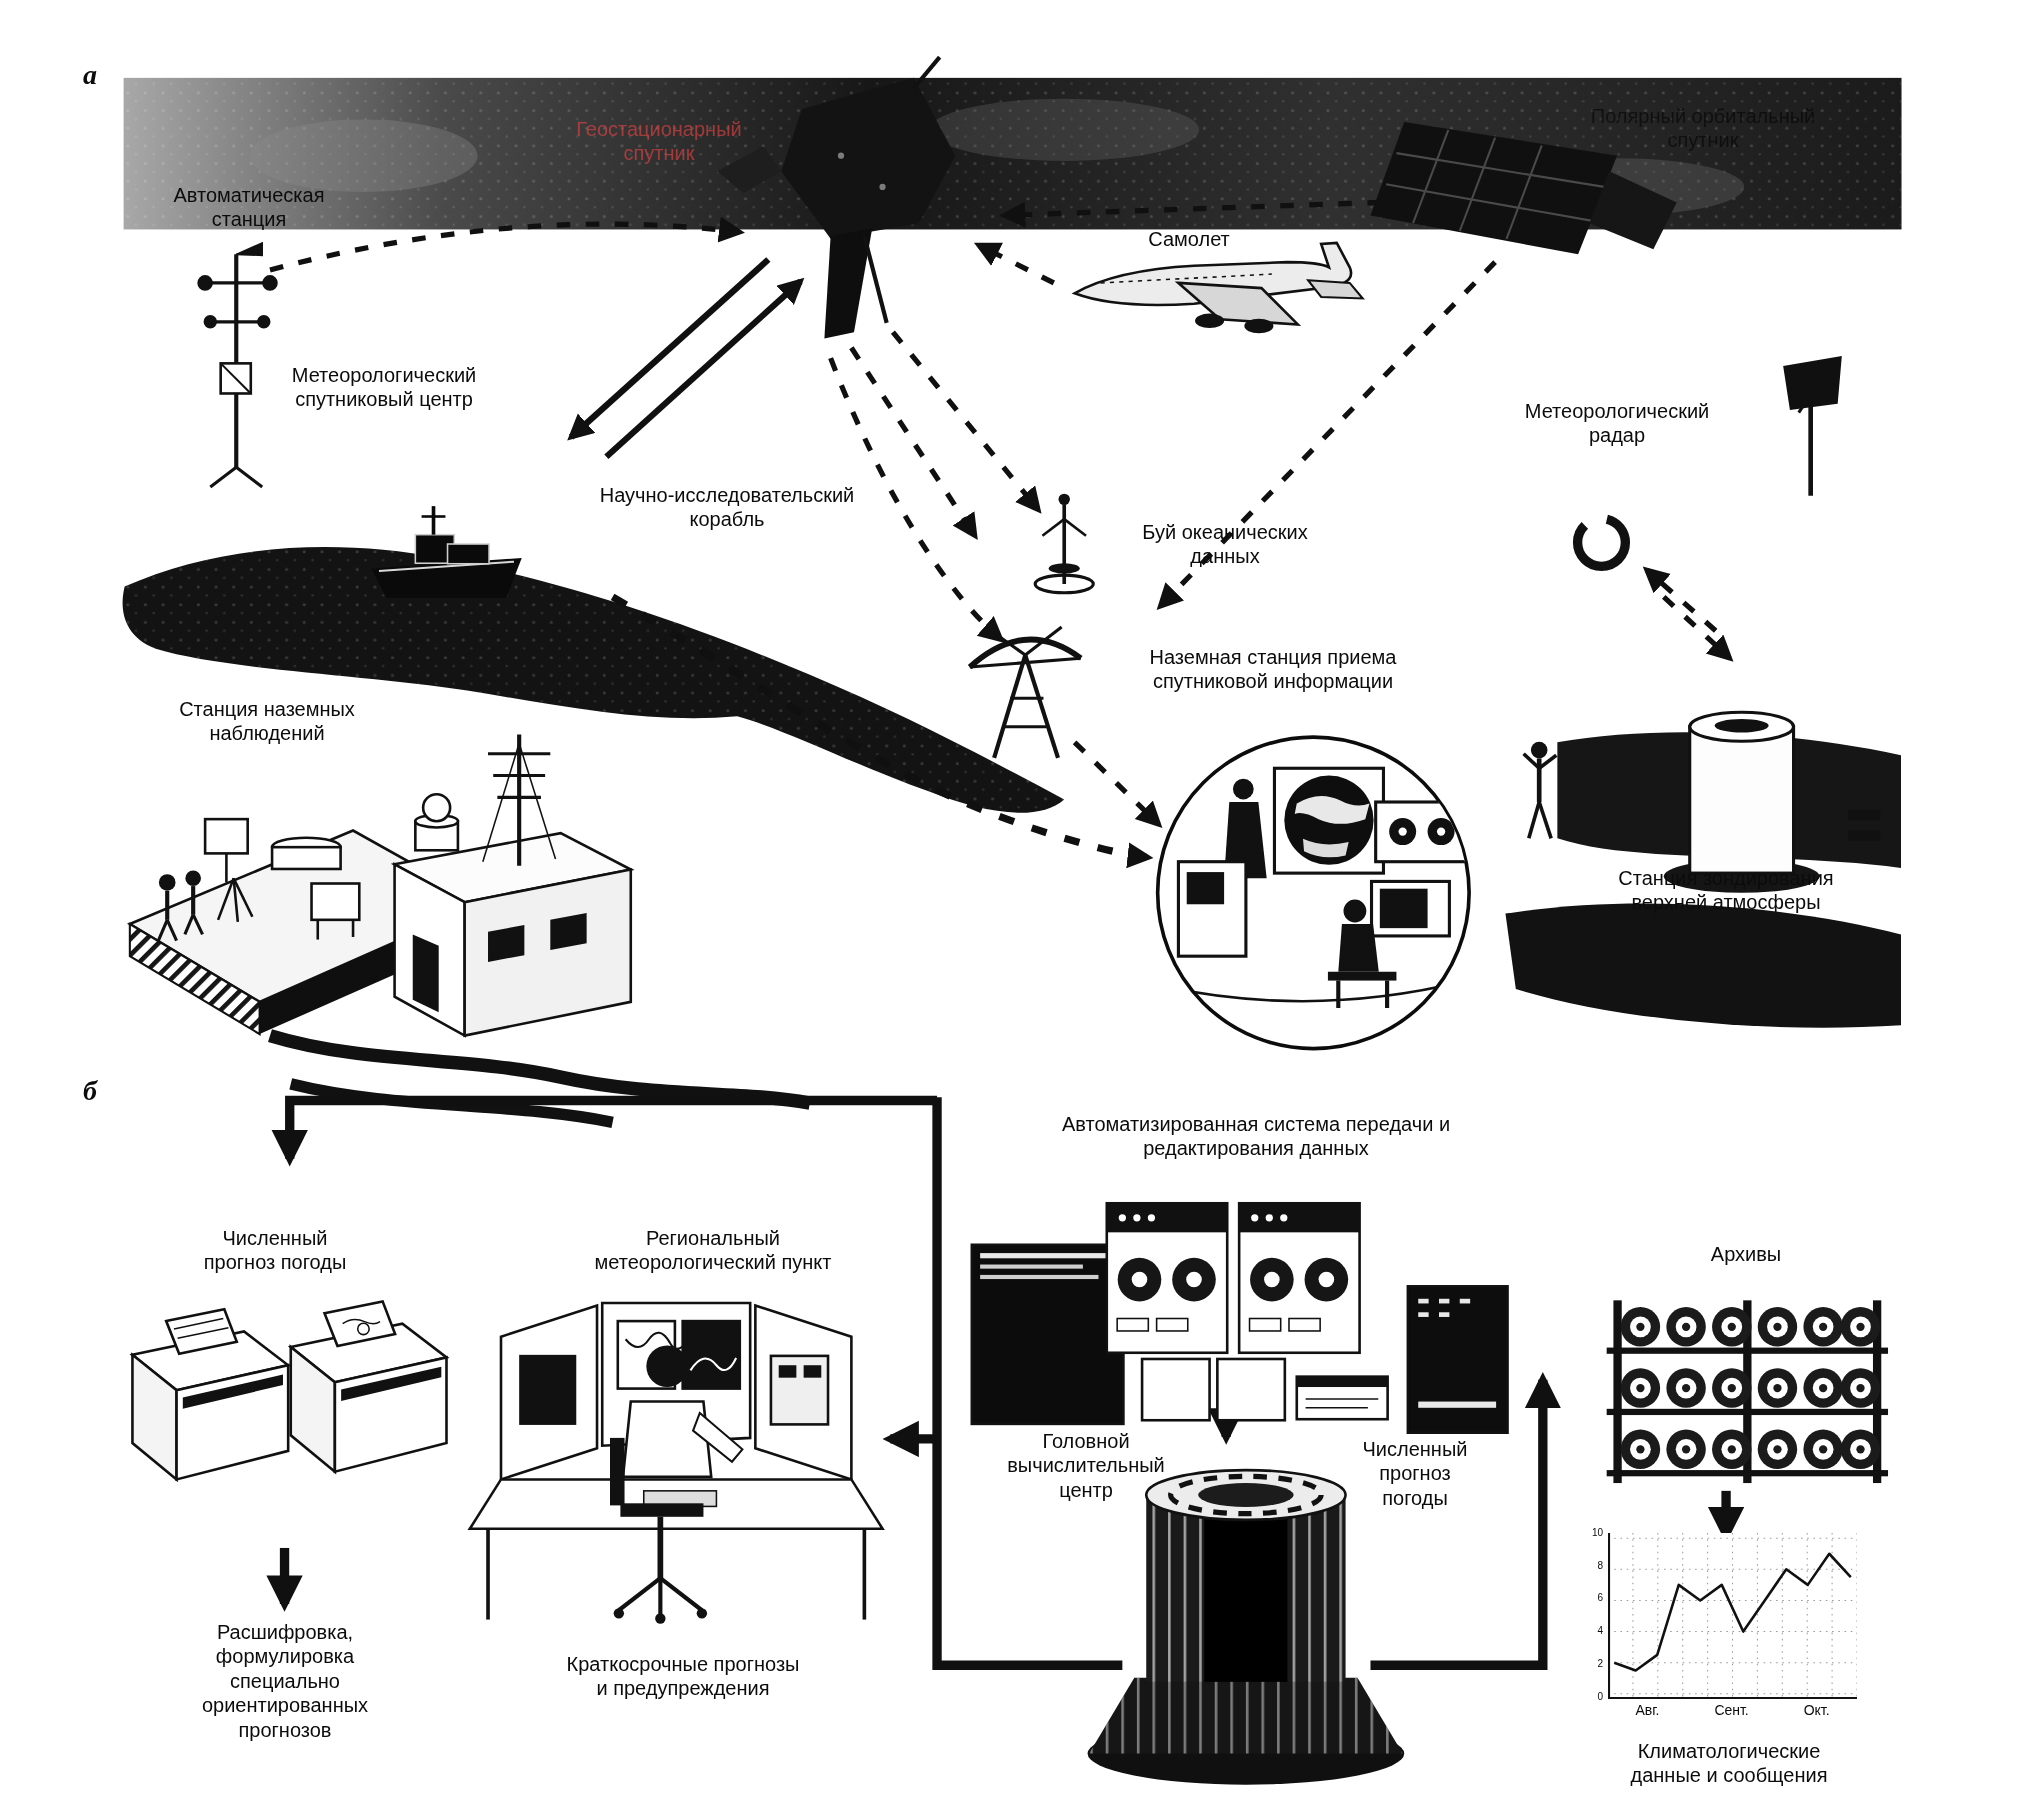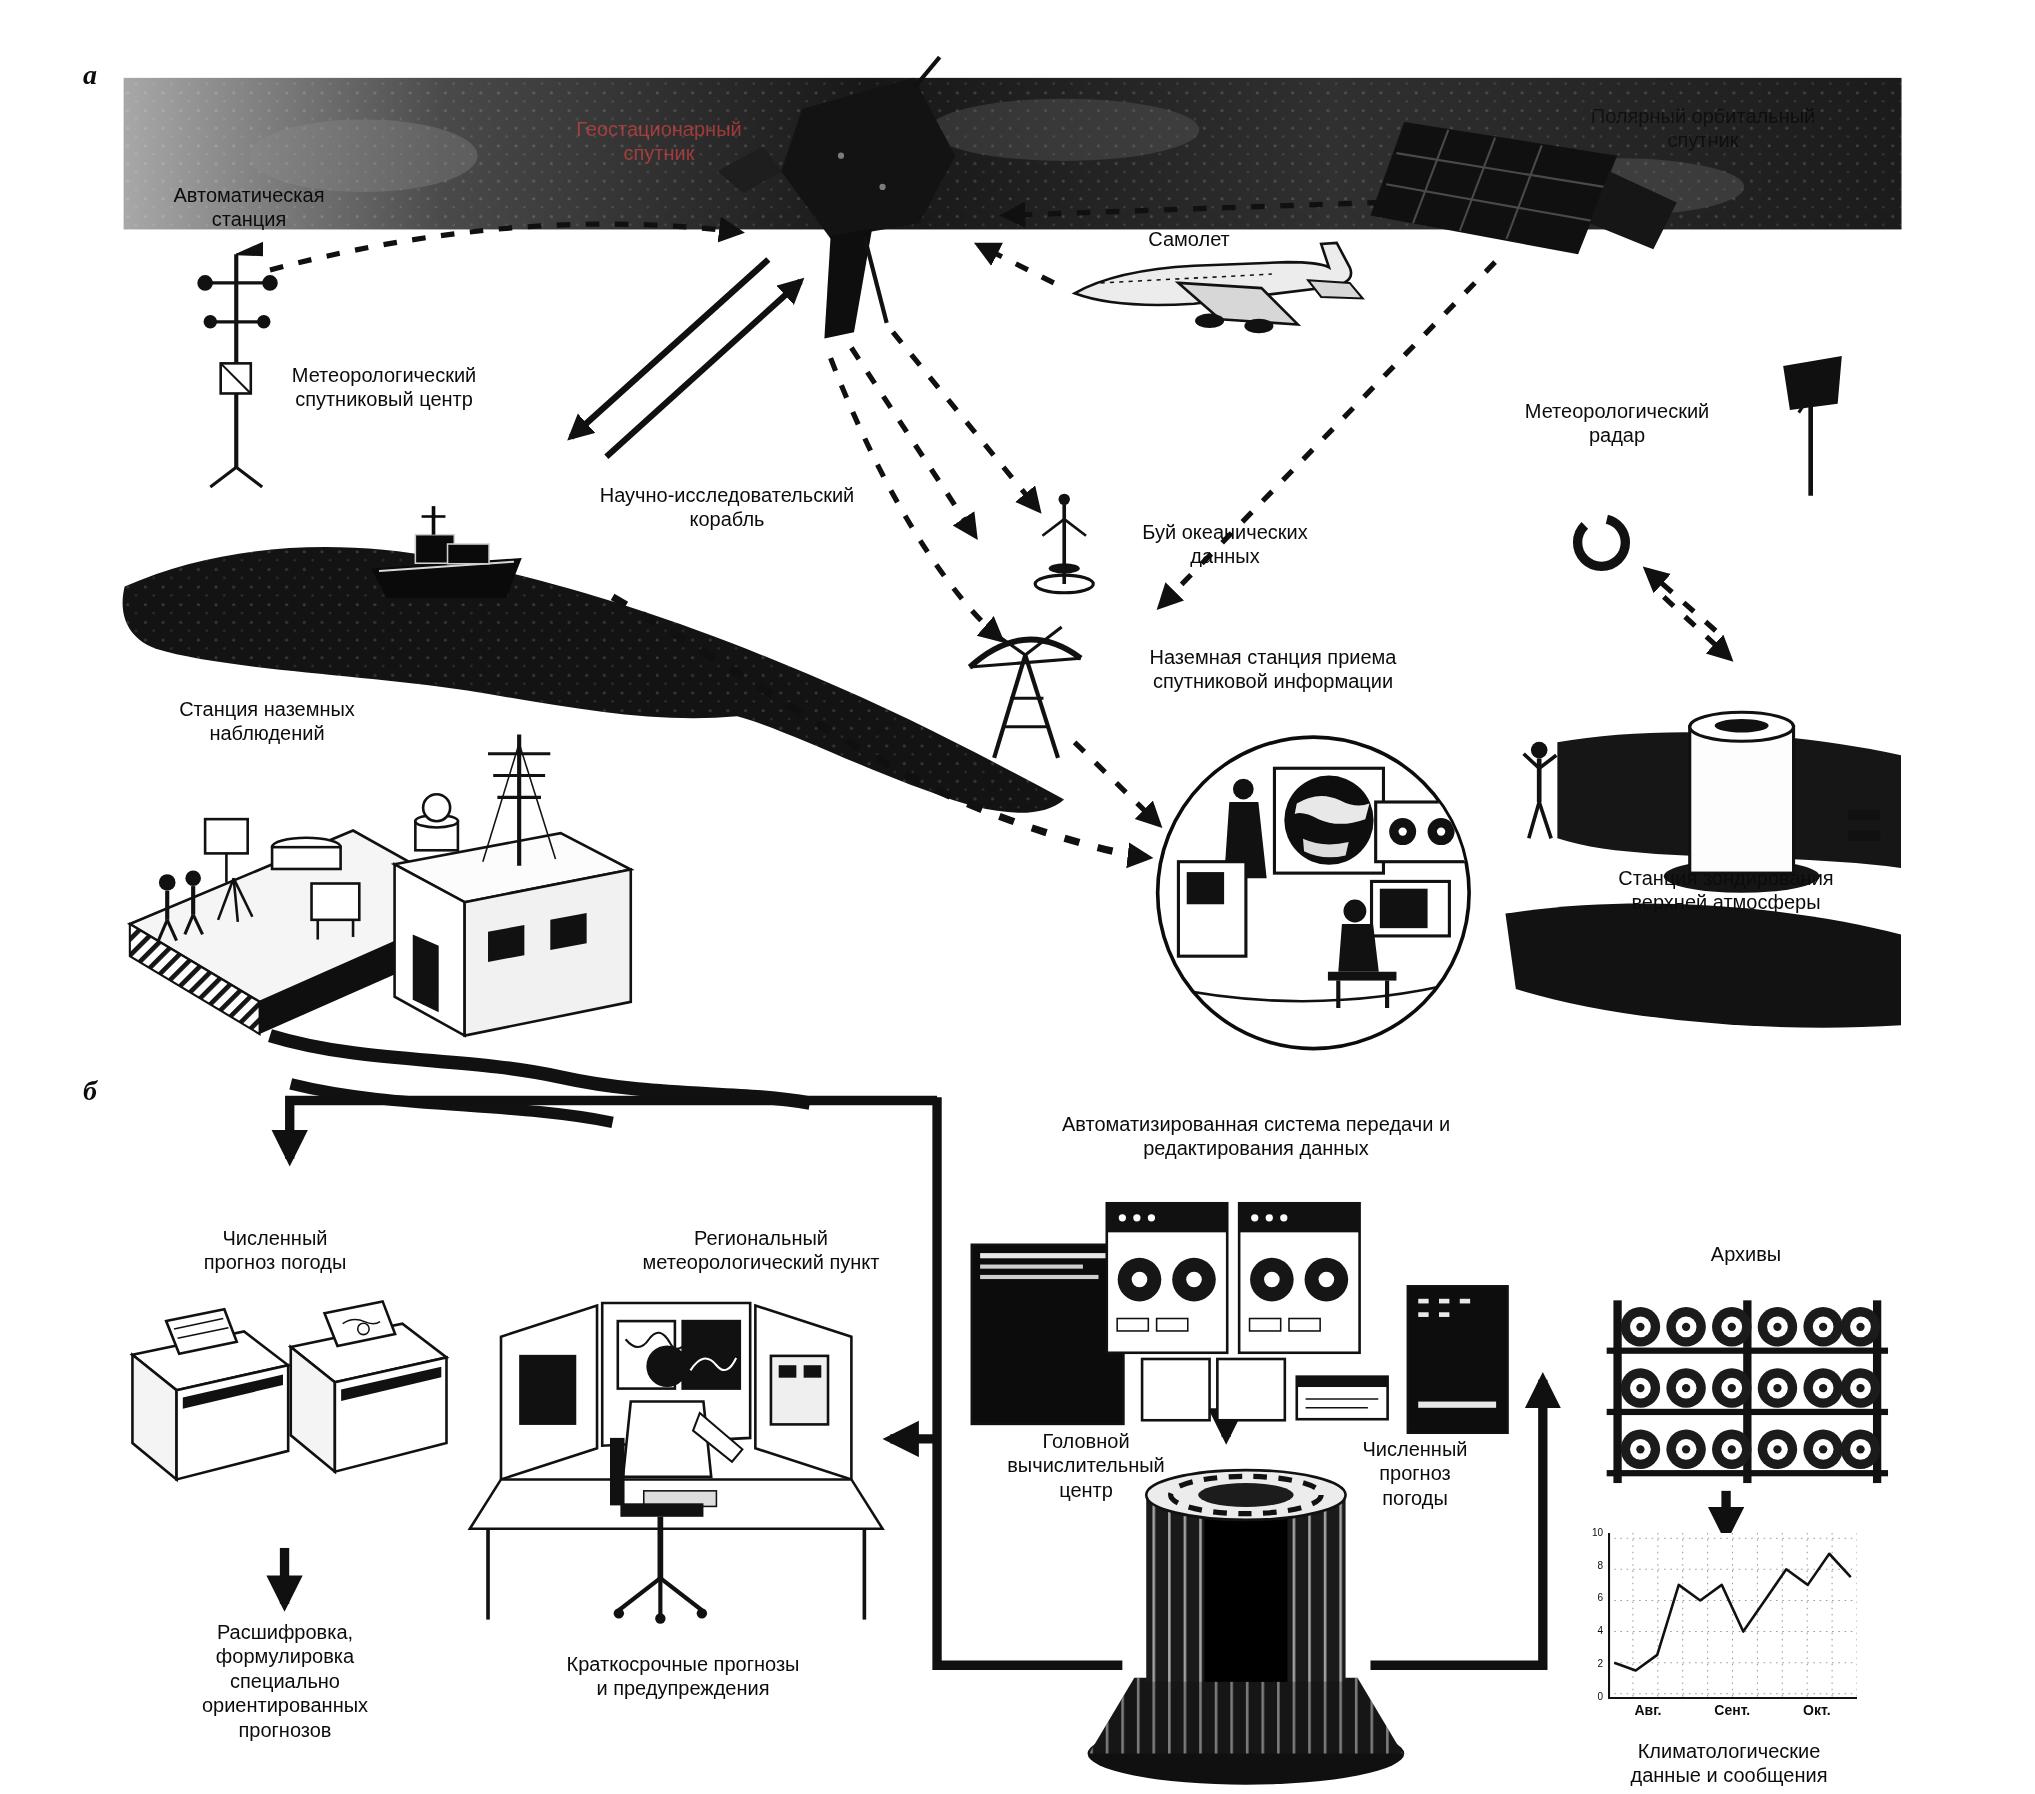--- a/index.html
+++ b/index.html
@@ -12,21 +12,21 @@
   .tag{transform:none;font-style:italic;font-size:28px;font-weight:600;
        font-family:"Liberation Serif",serif;}
   .band-text{color:#000000;opacity:.55;}
   .band-text-dark{color:#ef4444;opacity:.6;}
   #mini-chart{position:absolute;left:1578px;top:1533px;width:301px;height:213px;z-index:2;}
   #chart-yticks{position:absolute;left:0;top:-6.2px;height:175px;width:25px;display:flex;
        flex-direction:column;justify-content:space-between;align-items:flex-end;
        font-size:10px;font-weight:500;}
   #chart-plot{position:absolute;left:30px;top:0;background:#ffffff;}
   #chart-xticks{position:absolute;left:30px;top:169px;width:249px;display:flex;
-       justify-content:space-around;font-size:14px;font-weight:700;}
+       justify-content:space-around;font-size:14px;font-weight:400;}
 </style>
 </head>
 <body>
 
 <div id="canvas">
 
 <svg id="art" width="2035" height="1794" viewBox="0 0 3920 3456" xmlns="http://www.w3.org/2000/svg">
   <defs>
     <linearGradient id="bandGrad" x1="0" y1="0" x2="1" y2="0">
       <stop offset="0" stop-color="#a8a8a8"></stop>
@@ -467,21 +467,21 @@
 <div class="lbl" style="left:267px;top:697px">Станция наземных
 наблюдений</div>
 <div class="lbl" style="left:1726px;top:866px">Станция зондирования
 верхней атмосферы</div>
 
 <div class="lbl tag" style="left:83px;top:1074px">б</div>
 <div class="lbl" style="left:1256px;top:1112px">Автоматизированная система передачи и
 редактирования данных</div>
 <div class="lbl" style="left:275px;top:1226px">Численный
 прогноз погоды</div>
-<div class="lbl" style="left:761px;top:1226px">Региональный
+<div class="lbl" style="left:713px;top:1226px">Региональный
 метеорологический пункт</div>
 <div class="lbl" style="left:1746px;top:1242px">Архивы</div>
 <div class="lbl" style="left:1086px;top:1429px">Головной
 вычислительный
 центр</div>
 <div class="lbl" style="left:1415px;top:1437px">Численный
 прогноз
 погоды</div>
 <div class="lbl" style="left:285px;top:1620px">Расшифровка,
 формулировка

